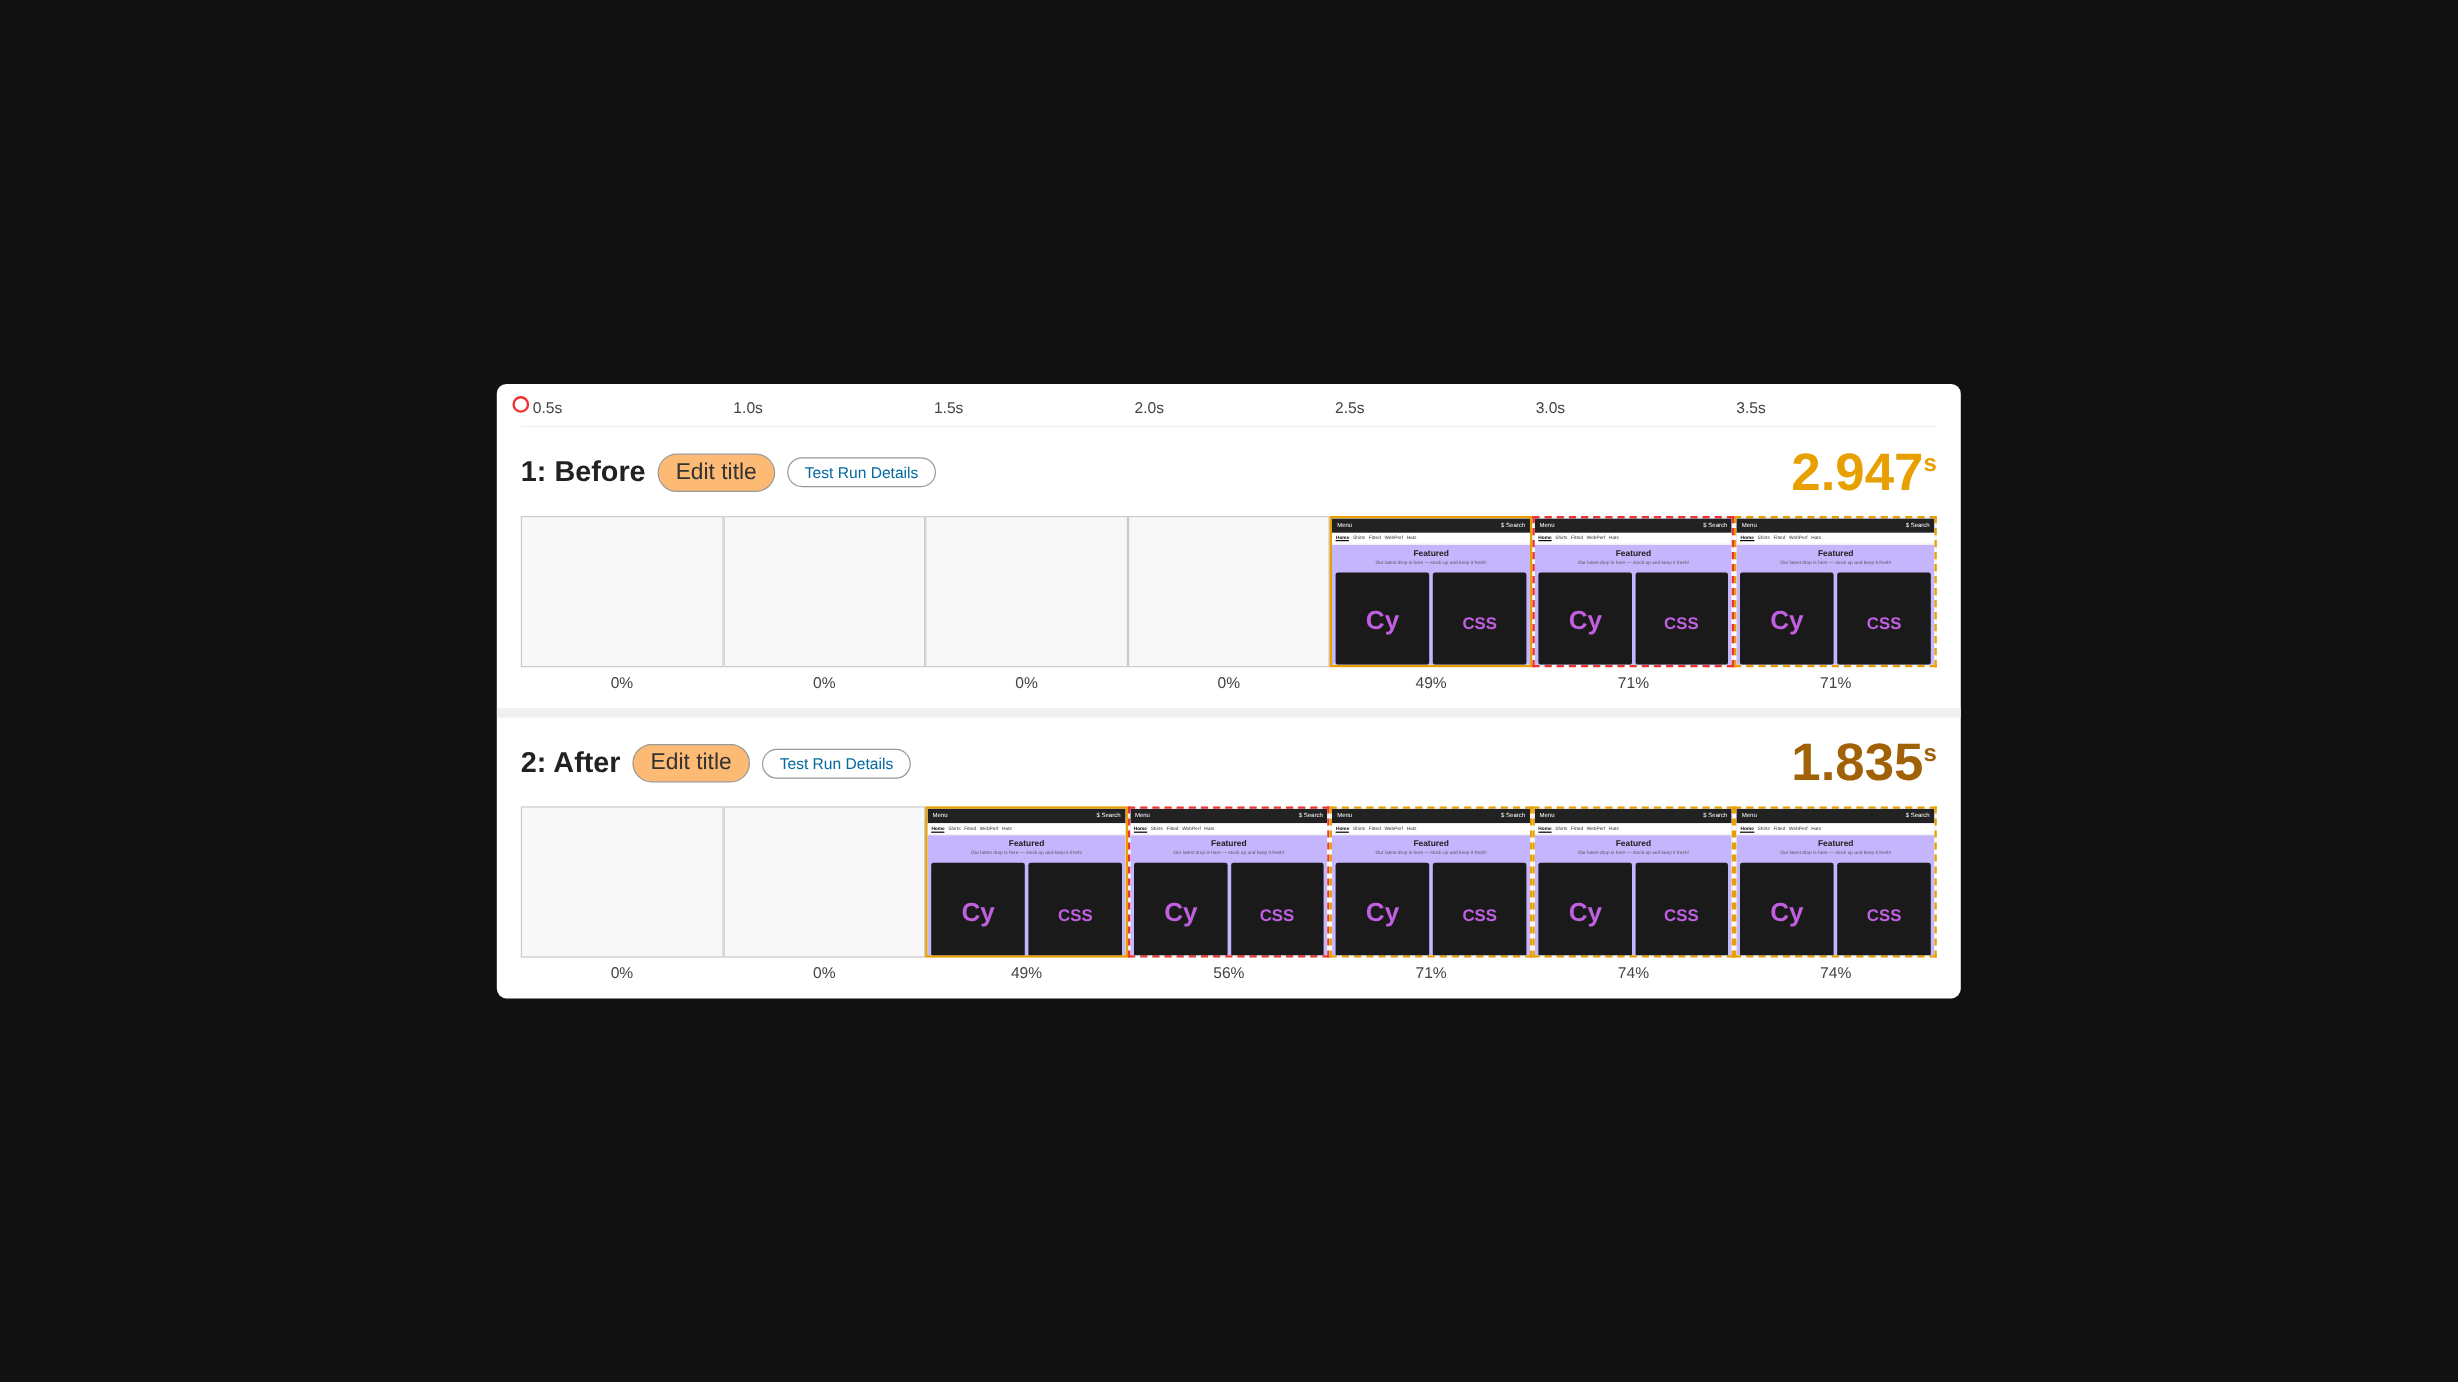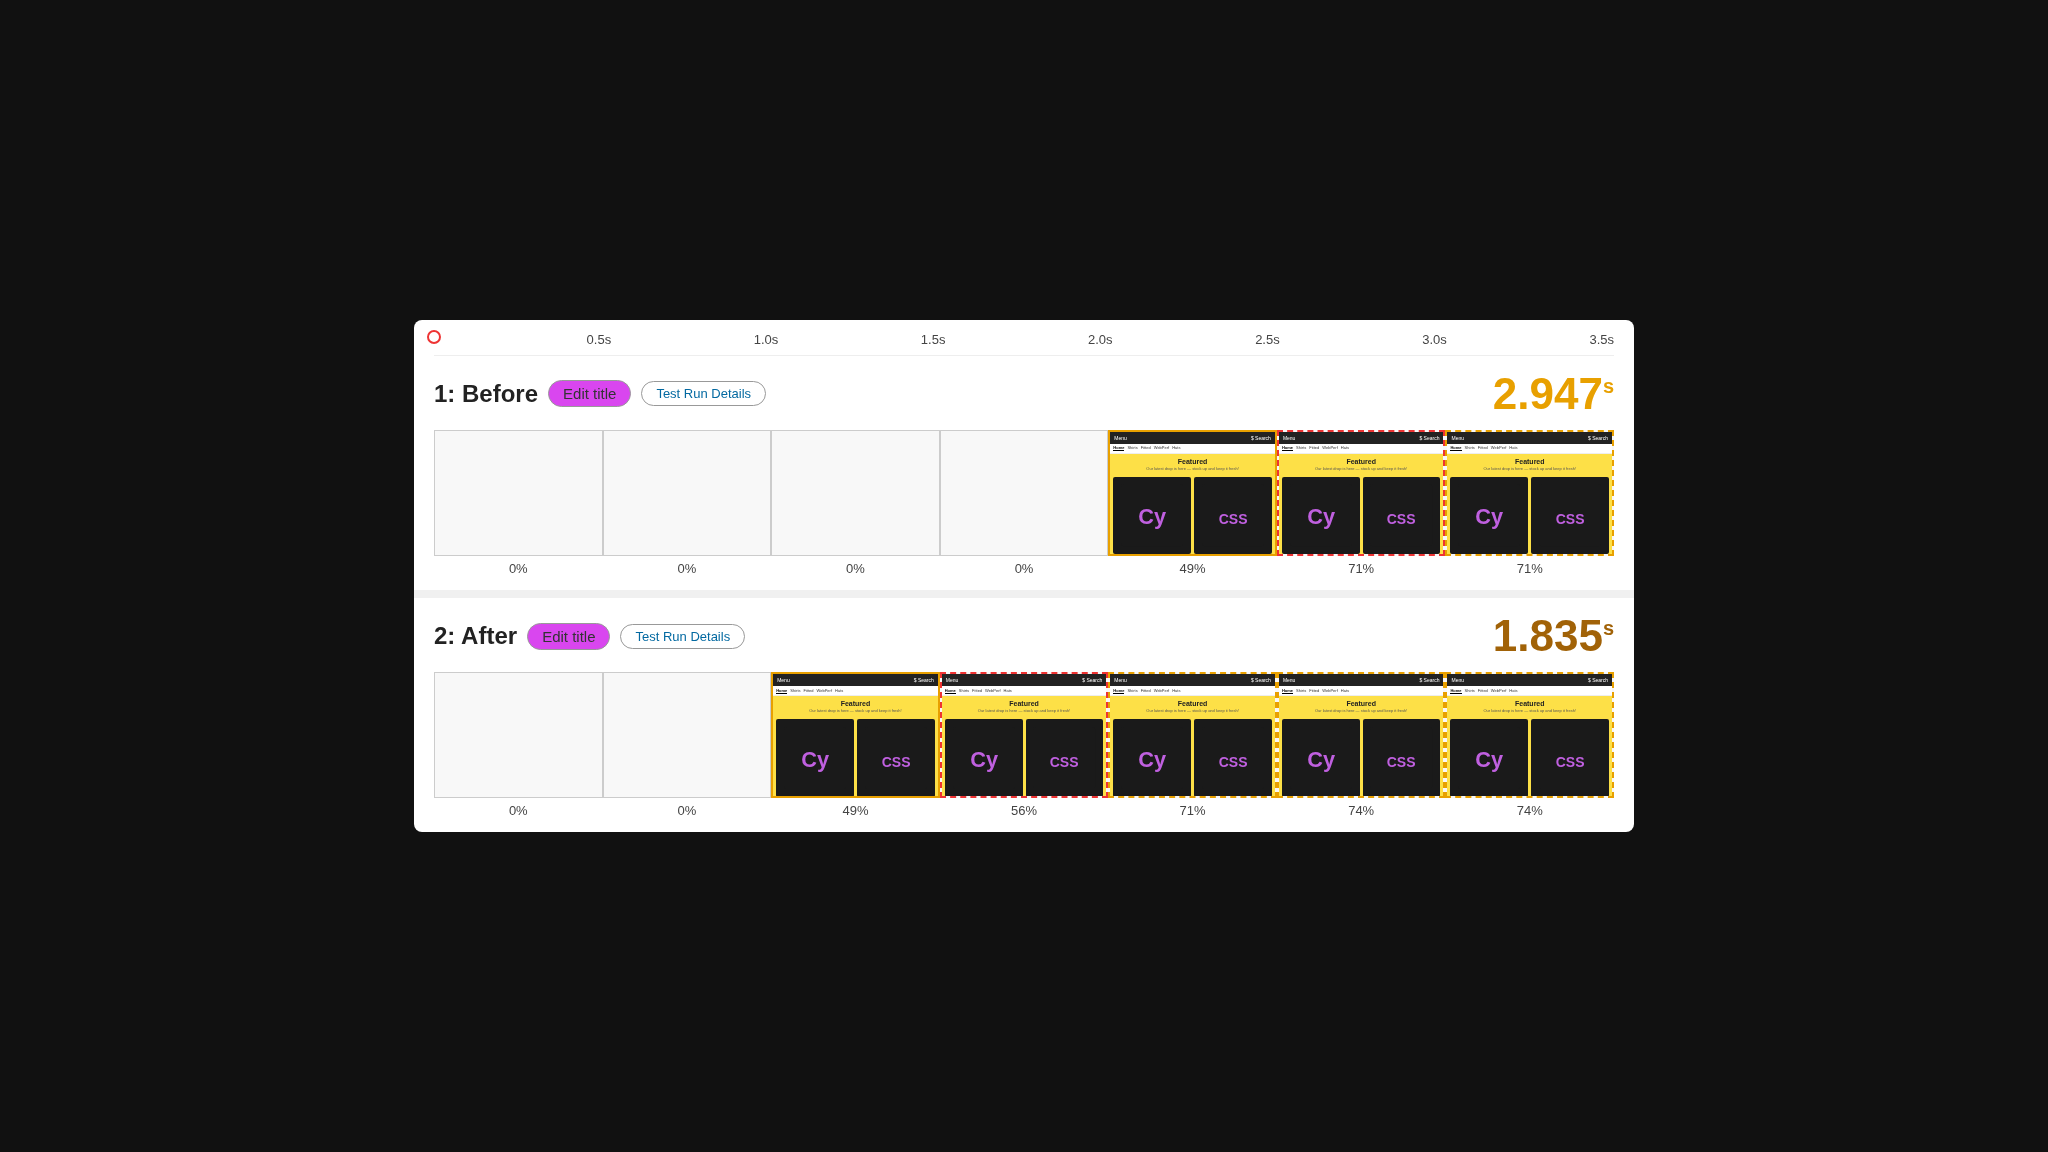--- a/index.html
+++ b/index.html
@@ -41,21 +41,21 @@
       transform: translateY(-50%);
       z-index: 10;
     }
     .timeline-ticks {
       display: flex;
       flex: 1;
       margin-left: 10px;
     }
     .tick-item {
       flex: 1;
-      text-align: right;
+      text-align: left;
       font-size: 13px;
       color: #444;
       font-weight: 400;
     }
     
     .section {
       padding: 16px 20px 8px 20px;
       position: relative;
     }
     .section-header {
@@ -64,24 +64,24 @@
       gap: 10px;
       margin-bottom: 14px;
     }
     .section-title {
       font-size: 24px;
       font-weight: 700;
       color: #222;
     }
     .btn-edit {
       border: 1.5px solid #999;
-      background: #d946ef;
+      background: #fdba74;
       border-radius: 20px;
       padding: 4px 14px;
-      font-size: 15px;
+      font-size: 19px;
       color: #333;
       cursor: pointer;
       text-align: right;
     }
     .btn-details {
       border: 1.5px solid #999;
       background: #fff;
       border-radius: 20px;
       padding: 4px 14px;
       font-size: 13px;
@@ -137,21 +137,21 @@
     .frame-pct {
       font-size: 13px;
       color: #444;
       margin-top: 5px;
       text-align: center;
     }
     
     .mini-browser {
       width: 100%;
       height: 100%;
-      background: #fde047;
+      background: #c4b5fd;
       display: flex;
       flex-direction: column;
       font-size: 4px;
     }
     .mini-toolbar {
       background: #222;
       color: #fff;
       padding: 2px 4px;
       display: flex;
       align-items: center;

